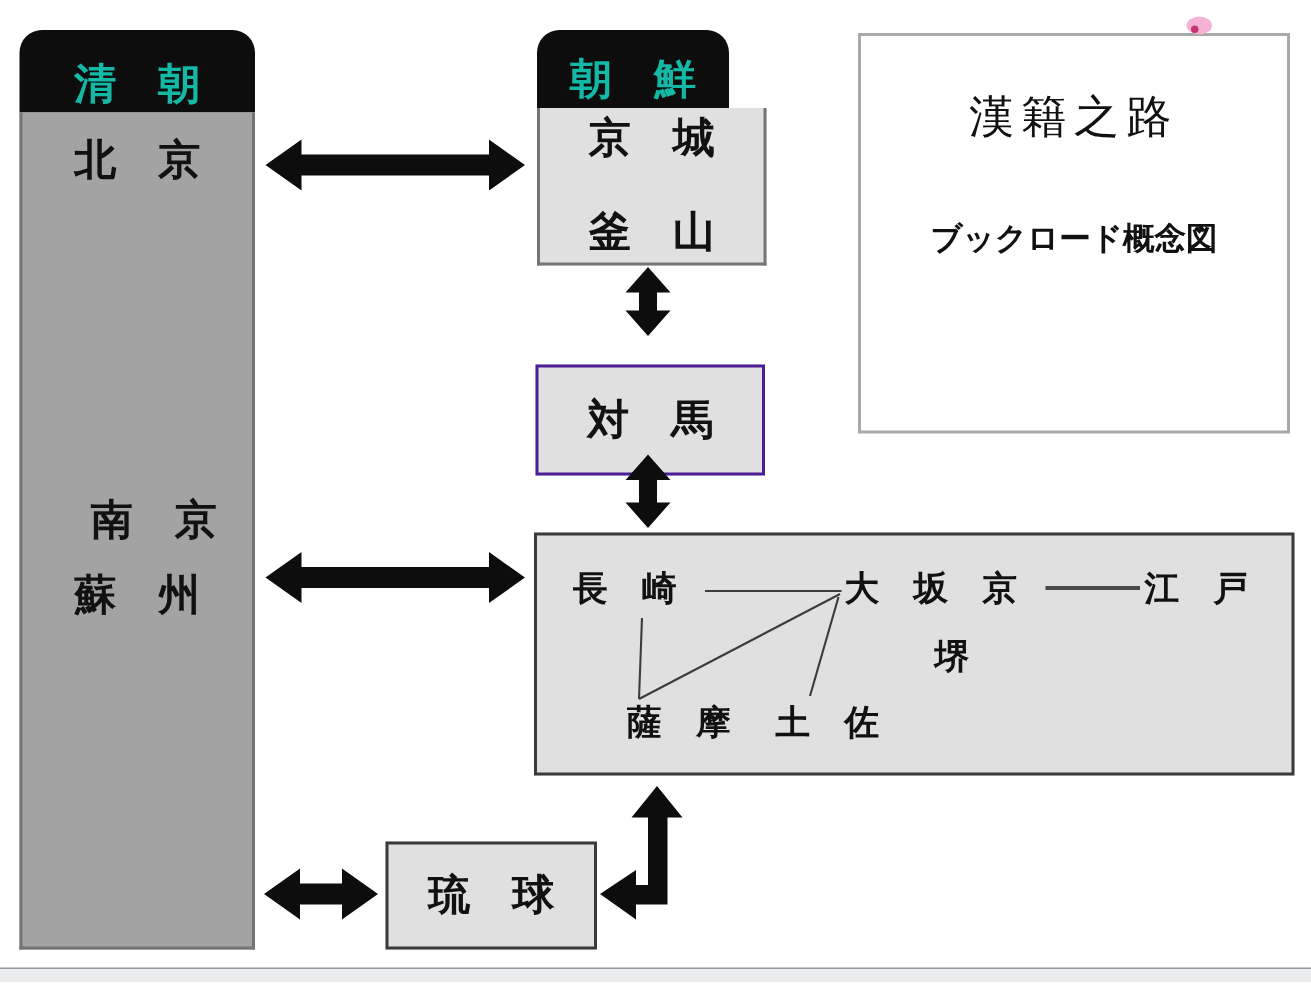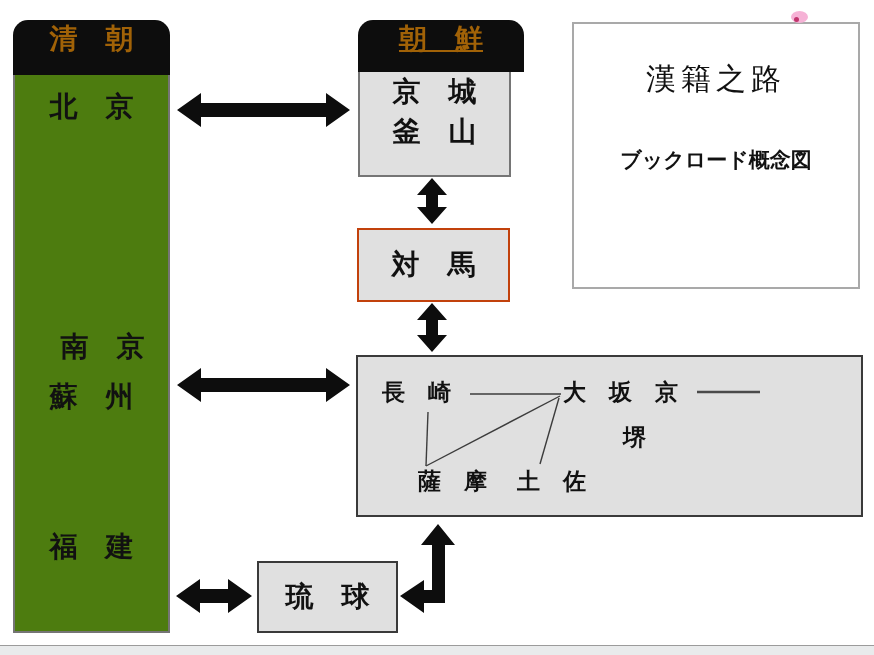--- a/index.html
+++ b/index.html
@@ -9,26 +9,26 @@
     background:#ffffff;
     overflow:hidden;
     font-family:"Liberation Sans", sans-serif;
     color:#111111;
   }
   .box{
     position:absolute;
     background:#e0e0e0;
     box-sizing:border-box;
   }
-  .border-std{border:2px solid #c2410c;}
+  .border-std{border:2px solid #4c1d95;margin-top:15px;}
   .border-dark{border:2px solid #3a3a3a;}
   .hdr{
     background:#0d0d0d;
-    color:#a16207;
-    display:flex;align-items:flex-start;justify-content:center;
+    color:#14b8a6;
+    display:flex;align-items:flex-end;justify-content:center;
     font-size:28px;font-weight:700;
     border-radius:15px 15px 0 0;
     box-sizing:border-box;
   }
   .cjk{
     font-size:28px;
     font-weight:600;
     letter-spacing:0px;
     white-space:pre;
   }
@@ -64,52 +64,52 @@
 </style>
 </head>
 <body>
 
 <div id="stage">
 
   <div class="box" style="left:13px;top:20px;width:157px;height:613px;background:transparent;">
     <div class="hdr" style="position:absolute;left:0;top:0;width:157px;height:55px;">
       <span class="cjk">清　朝</span>
     </div>
-    <div style="position:absolute;left:0;top:55px;width:157px;height:558px;background:#4d7c0f;border:2px solid #757575;border-top:none;box-sizing:border-box;">
+    <div style="position:absolute;left:0;top:55px;width:157px;height:558px;background:#a3a3a3;border:2px solid #757575;border-top:none;box-sizing:border-box;">
       <div class="absline cjk" style="top:7px;">北　京</div>
       <div class="absline cjk" style="top:247px;margin-left:11px;">南　京</div>
       <div class="absline cjk" style="top:297px;">蘇　州</div>
-      <div class="absline cjk" style="top:447px;">福　建</div>
     </div>
   </div>
 
   <div class="box" style="left:358px;top:20px;width:153px;height:157px;background:transparent;">
-    <div class="hdr" style="position:absolute;left:0;top:0;width:166px;height:52px;text-decoration:underline;">
+    <div class="hdr" style="position:absolute;left:0;top:0;width:128px;height:52px;">
       <span class="cjk">朝　鮮</span>
     </div>
-    <div style="position:absolute;left:0;top:52px;width:153px;height:105px;background:#e0e0e0;border:2px solid #757575;border-top:none;box-sizing:border-box;display:flex;flex-direction:column;align-items:center;justify-content:flex-start;">
+    <div style="position:absolute;left:0;top:52px;width:153px;height:105px;background:#e0e0e0;border:2px solid #757575;border-top:none;box-sizing:border-box;display:flex;flex-direction:column;align-items:center;justify-content:space-between;">
       <div class="cjk" style="line-height:40px;">京　城</div>
       <div class="cjk" style="line-height:40px;">釜　山</div>
     </div>
   </div>
 
   <div class="box border-std centerflex" style="left:357px;top:228px;width:153px;height:74px;">
     <span class="cjk">対　馬</span>
   </div>
 
   <div class="box border-dark" style="left:356px;top:355px;width:507px;height:162px;">
     <svg class="overlay" width="503" height="158" viewBox="0 0 503 158">
       <line x1="112" y1="37" x2="203" y2="37" stroke="#3c3c3c" stroke-width="1.4"></line>
       <line x1="70" y1="55" x2="68" y2="109" stroke="#3c3c3c" stroke-width="1.4"></line>
       <line x1="68" y1="109" x2="202" y2="39" stroke="#3c3c3c" stroke-width="1.4"></line>
       <line x1="182" y1="107" x2="201" y2="41" stroke="#3c3c3c" stroke-width="1.4"></line>
       <line x1="339" y1="35" x2="402" y2="35" stroke="#4a4a4a" stroke-width="2.6"></line>
     </svg>
     <span class="jp-label" style="left:24px;top:20px;">長　崎</span>
     <span class="jp-label" style="left:205px;top:20px;">大　坂　京</span>
+    <span class="jp-label" style="left:405px;top:20px;">江　戸</span>
     <span class="jp-label" style="left:265px;top:65px;">堺</span>
     <span class="jp-label" style="left:32px;top:109px;margin-left:28px;">薩　摩</span>
     <span class="jp-label" style="left:159px;top:109px;">土　佐</span>
   </div>
 
   <div class="box border-dark centerflex" style="left:257px;top:561px;width:141px;height:72px;">
     <span class="cjk">琉　球</span>
   </div>
 
   <div class="legendbox" style="left:572px;top:22px;width:288px;height:267px;">

